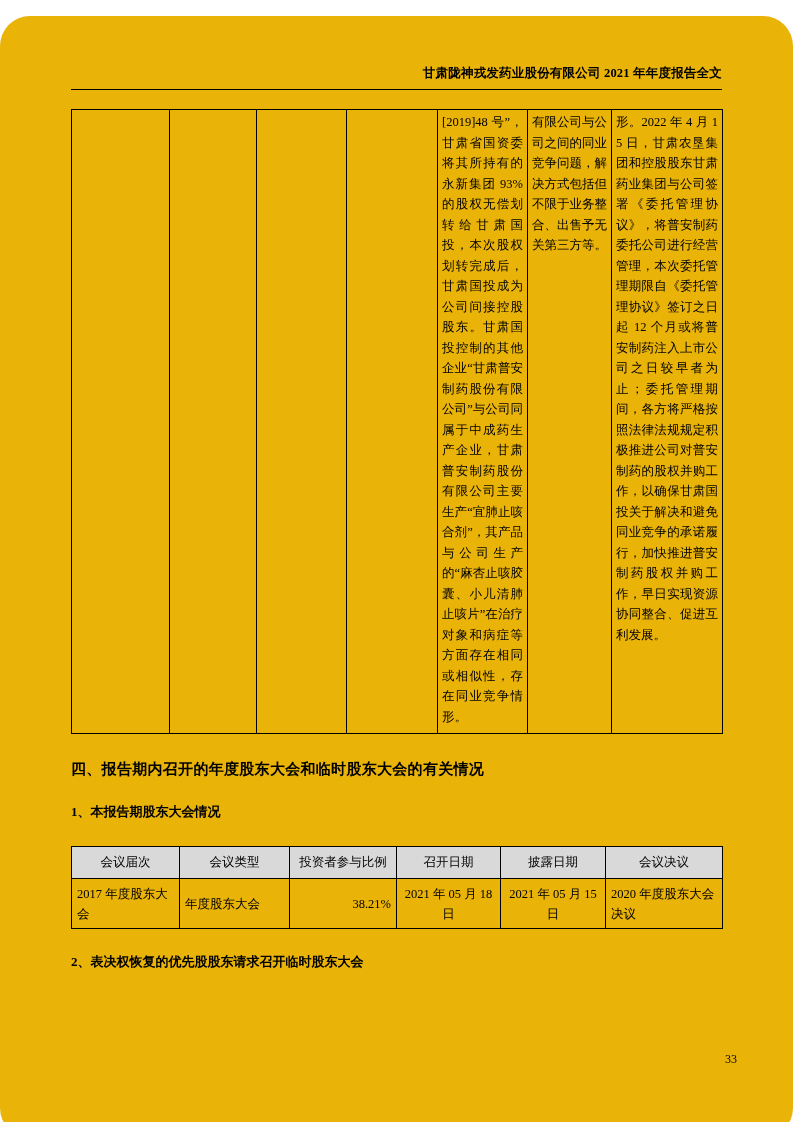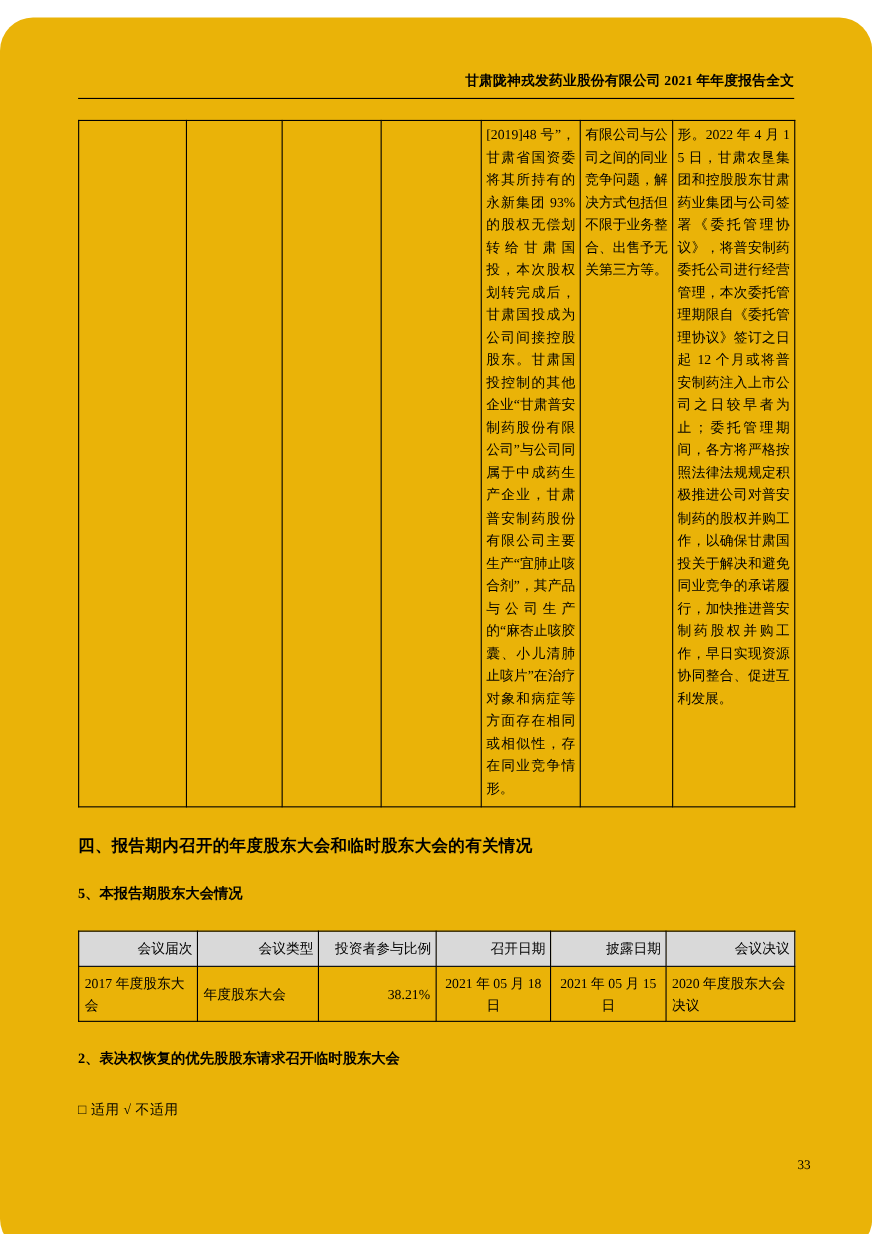--- a/index.html
+++ b/index.html
@@ -56,21 +56,21 @@
     font-size: 13px;
     font-weight: bold;
   }
   .meet-table {
     margin-top: 25px;
     font-size: 12.5px;
   }
   .meet-table th {
     background: #d9d9d9;
     height: 27px;
-    text-align: right;
+    text-align: center;
     vertical-align: middle;
     padding: 2px 4px;
     font-size: 12.5px;
     font-weight: normal;
     word-break: break-all;
   }
   .meet-table td {
     height: 45px;
     vertical-align: middle;
     padding: 2px 5px;
@@ -118,21 +118,21 @@
           <td></td>
           <td>[2019]48 号”，甘肃省国资委将其所持有的永新集团 93%的股权无偿划转给甘肃国投，本次股权划转完成后，甘肃国投成为公司间接控股股东。甘肃国投控制的其他企业“甘肃普安制药股份有限公司”与公司同属于中成药生产企业，甘肃普安制药股份有限公司主要生产“宜肺止咳合剂”，其产品与公司生产的“麻杏止咳胶囊、小儿清肺止咳片”在治疗对象和病症等方面存在相同或相似性，存在同业竞争情形。</td>
           <td>有限公司与公司之间的同业竞争问题，解决方式包括但不限于业务整合、出售予无关第三方等。</td>
           <td>形。2022 年 4 月 15 日，甘肃农垦集团和控股股东甘肃药业集团与公司签署《委托管理协议》，将普安制药委托公司进行经营管理，本次委托管理期限自《委托管理协议》签订之日起 12 个月或将普安制药注入上市公司之日较早者为止；委托管理期间，各方将严格按照法律法规规定积极推进公司对普安制药的股权并购工作，以确保甘肃国投关于解决和避免同业竞争的承诺履行，加快推进普安制药股权并购工作，早日实现资源协同整合、促进互利发展。</td>
         </tr>
       </tbody>
     </table>
 
     <div class="sec-heading">四、报告期内召开的年度股东大会和临时股东大会的有关情况</div>
 
-    <div class="sub-heading">5、本报告期股东大会情况</div>
+    <div class="sub-heading">1、本报告期股东大会情况</div>
 
     <table class="meet-table">
       <colgroup>
         <col style="width:108px">
         <col style="width:110px">
         <col style="width:107px">
         <col style="width:104px">
         <col style="width:105px">
         <col style="width:117px">
       </colgroup>
@@ -151,18 +151,17 @@
           <td class="ar">38.21%</td>
           <td class="ac">2021 年 05 月 18 日</td>
           <td class="ac">2021 年 05 月 15 日</td>
           <td class="al">2020 年度股东大会决议</td>
         </tr>
       </tbody>
     </table>
 
     <div class="sub-heading">2、表决权恢复的优先股股东请求召开临时股东大会</div>
 
-    <div class="applicability">□ 适用 √ 不适用</div>
 
   </div>
 
   <div class="page-number">33</div>
 </div>
 
 </body></html>

